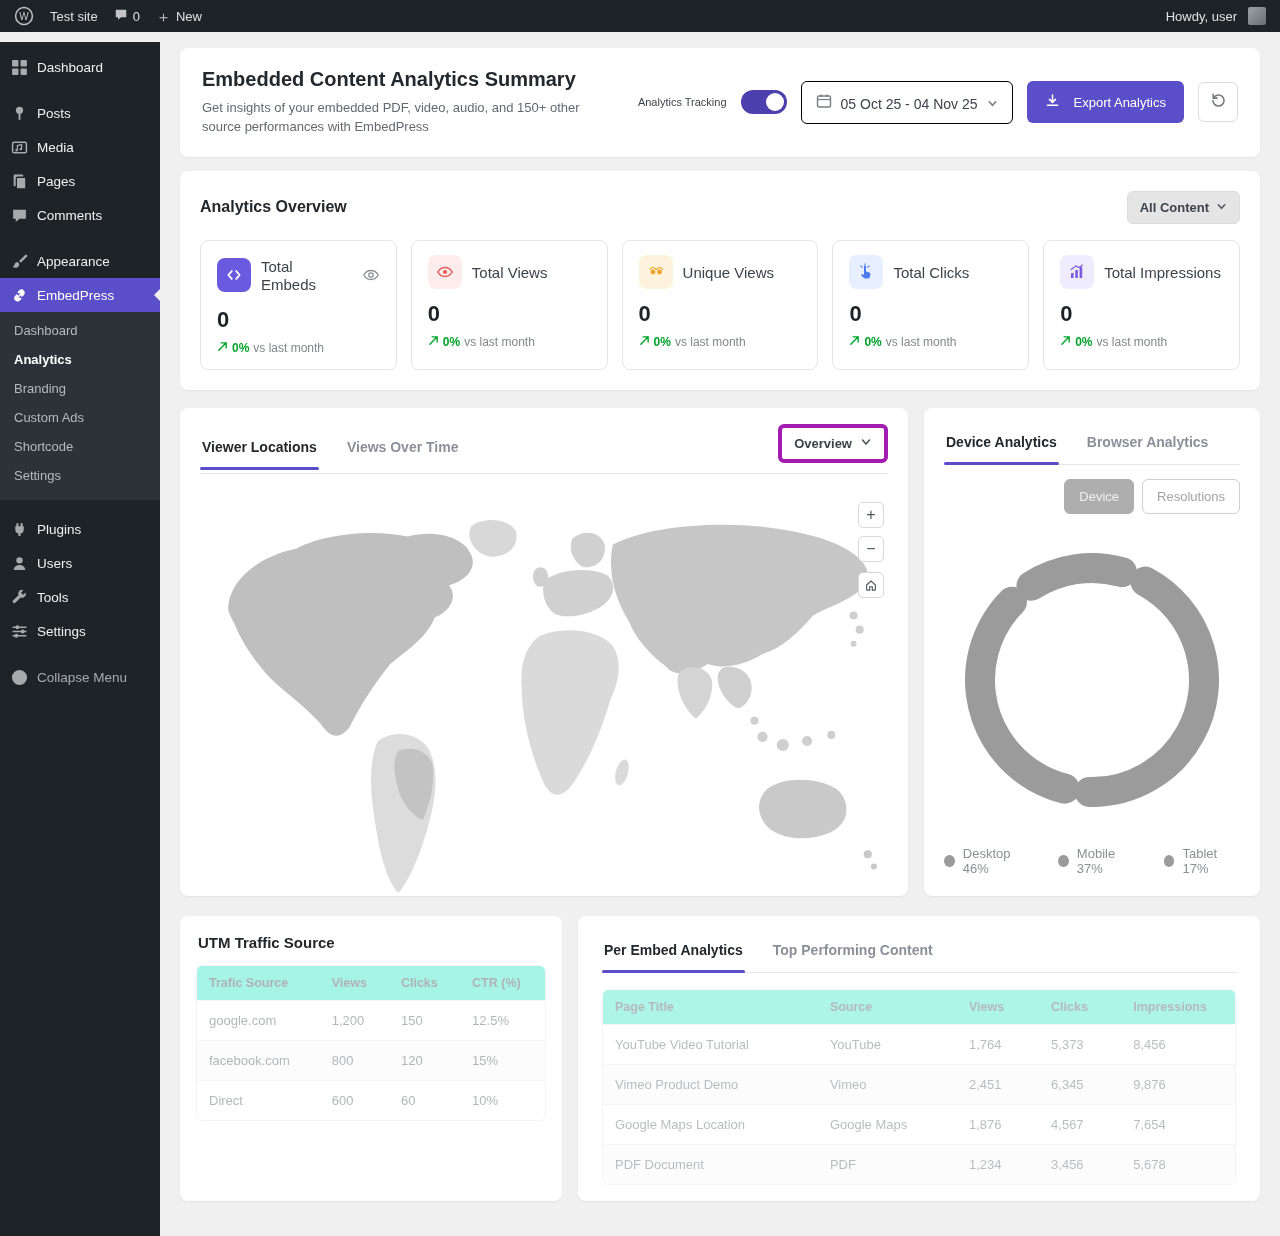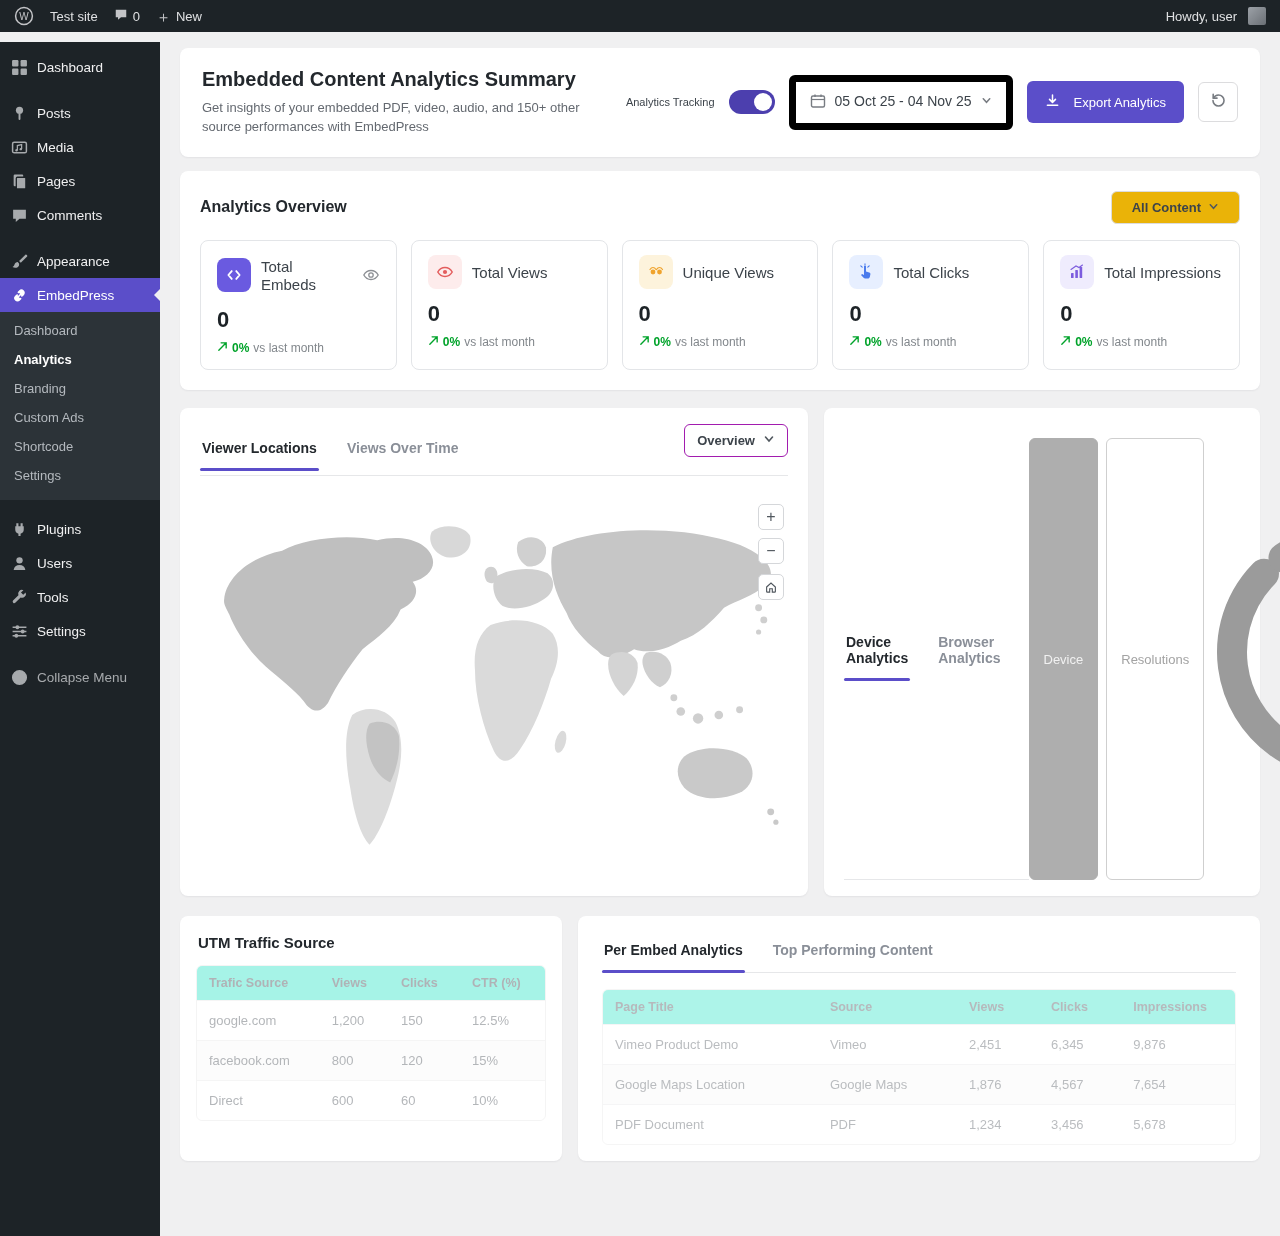--- a/index.html
+++ b/index.html
@@ -33,29 +33,29 @@
 
 
 .header-card{display:flex;justify-content:space-between;align-items:center;padding:20px 22px;margin-bottom:14px}
 .hc-left{max-width:420px}
 .page-title{font-size:20px;font-weight:700;color:#23282d;margin-bottom:8px}
 .page-sub{font-size:13px;color:#646970;line-height:1.45}
 .hc-right{display:flex;align-items:center;gap:14px}
 .track-label{font-size:11px;color:#3c434a;font-weight:400}
 .toggle{width:46px;height:24px;border-radius:12px;background:#4c3fae;position:relative;cursor:pointer}
 .toggle .knob{position:absolute;right:3px;top:3px;width:18px;height:18px;border-radius:50%;background:#fff}
-.date-btn{display:flex;align-items:flex-start;gap:9px;border:7px solid #000000;border-radius:6px;background:#fff;padding:11px 14px;font-size:14px;color:#3c434a;cursor:pointer}
+.date-btn{display:flex;align-items:flex-end;gap:9px;border:1px solid #000000;border-radius:6px;background:#fff;padding:11px 14px;font-size:14px;color:#3c434a;cursor:pointer}
 .export-btn{display:flex;align-items:center;gap:14px;background:#5b4ec9;border:none;border-radius:6px;color:#fff;font-size:13px;padding:12px 18px;cursor:pointer;font-family:inherit}
 .sq-btn{width:40px;height:40px;border:1px solid #dcdcde;border-radius:6px;background:#fff;display:flex;align-items:center;justify-content:center;cursor:pointer}
 
 
 .overview-card{padding:20px;margin-bottom:18px}
 .ov-head{display:flex;justify-content:space-between;align-items:center}
 .sec-title{font-size:16px;font-weight:700;color:#23282d}
-.filter-btn{display:flex;align-items:center;gap:7px;border:1px solid #dcdcde;border-radius:6px;background:#eab308;padding:8px 20px;font-size:13px;font-weight:600;color:#3c434a;cursor:pointer}
+.filter-btn{display:flex;align-items:center;gap:7px;border:1px solid #dcdcde;border-radius:6px;background:#e5e5e5;padding:8px 12px;font-size:13px;font-weight:600;color:#3c434a;cursor:pointer}
 .stat-grid{display:grid;grid-template-columns:repeat(5,1fr);gap:14px;margin-top:16px}
 .stat-card{border:1px solid #e3e5e8;border-radius:8px;padding:14px 16px}
 .stat-head{display:flex;align-items:center;gap:10px}
 .stat-ic{width:34px;height:34px;min-width:34px;border-radius:8px;display:flex;align-items:center;justify-content:center}
 .ic-purple{background:#6a5ae0}
 .ic-red{background:#fdecec}
 .ic-yellow{background:#fdf3dc}
 .ic-blue{background:#e7efff}
 .ic-violet{background:#efecfd}
 .stat-label{font-size:15px;color:#3c434a;line-height:1.25;padding-top:3px}
@@ -65,30 +65,30 @@
 .stat-delta .pct{color:#00a32a;font-weight:700}
 
 
 .charts-row{display:flex;gap:16px;margin-bottom:20px;height:488px}
 .map-card{flex:1;padding:16px 20px;display:flex;flex-direction:column}
 .tabs{display:flex;align-items:center;border-bottom:1px solid #e6e7e9}
 .tab{font-size:14px;font-weight:600;color:#8a8f98;padding:10px 2px 14px;margin-right:26px;cursor:pointer;position:relative}
 .tab.active{color:#23282d}
 .tab.active::after{content:"";position:absolute;left:0;right:0;bottom:-1px;height:3px;border-radius:2px;background:#5b4ec9}
 .tabs .spacer{margin-left:auto}
-.mini-select{display:flex;align-items:center;gap:8px;border:1px solid #a21caf;border-radius:6px;background:#fff;padding:8px 12px;font-size:13px;font-weight:600;color:#3c434a;cursor:pointer;margin-bottom:18px}
+.mini-select{display:flex;align-items:center;gap:8px;border:4px solid #a21caf;border-radius:6px;background:#fff;padding:8px 12px;font-size:13px;font-weight:600;color:#3c434a;cursor:pointer;margin-bottom:10px}
 .map-wrap{position:relative;flex:1;margin-top:10px}
 .map-wrap svg.world{width:100%;height:100%}
 .zoom-ctrls{position:absolute;top:18px;right:4px;display:flex;flex-direction:column;align-items:center}
 .zbtn{width:26px;height:26px;border:1px solid #d5d7da;background:#fff;border-radius:5px;font-size:16px;color:#50575e;display:flex;align-items:center;justify-content:center;cursor:pointer;line-height:1}
 .zbtn+.zbtn{margin-top:8px}
 .zbtn.home{margin-top:10px}
 
 
-.device-card{width:436px;padding:16px 20px;display:flex;flex-direction:row}
+.device-card{width:336px;padding:16px 20px;display:flex;flex-direction:column}
 .dev-btns{display:flex;justify-content:flex-end;gap:8px;margin-top:14px}
 .dev-btn{font-size:13px;border-radius:6px;padding:9px 14px;cursor:pointer;font-family:inherit}
 .dev-btn.filled{background:#aeaeae;border:1px solid #aeaeae;color:#f1f1f1}
 .dev-btn.outline{background:#fff;border:1px solid #cfcfcf;color:#a3a3a3}
 .donut-wrap{flex:1;display:flex;align-items:center;justify-content:center}
 .legend{display:flex;justify-content:center;gap:26px;padding-bottom:4px}
 .legend-item{display:flex;align-items:center;gap:8px;font-size:13px;color:#8c8f94}
 .dot{width:12px;height:12px;border-radius:50%;background:#9b9b9b;display:inline-block}
 
 
@@ -561,20 +561,27 @@
             <tr>
               <th style="width:34%">Page Title</th>
               <th style="width:22%">Source</th>
               <th style="width:13%">Views</th>
               <th style="width:13%">Clicks</th>
               <th style="width:18%">Impressions</th>
             </tr>
           </thead>
           <tbody>
             <tr>
+              <td>YouTube Video Tutorial</td>
+                <td>YouTube</td>
+                <td>1,764</td>
+                <td>5,373</td>
+                <td>8,456</td>
+            </tr>
+            <tr>
               <td>Vimeo Product Demo</td>
                 <td>Vimeo</td>
                 <td>2,451</td>
                 <td>6,345</td>
                 <td>9,876</td>
             </tr>
             <tr>
               <td>Google Maps Location</td>
                 <td>Google Maps</td>
                 <td>1,876</td>

